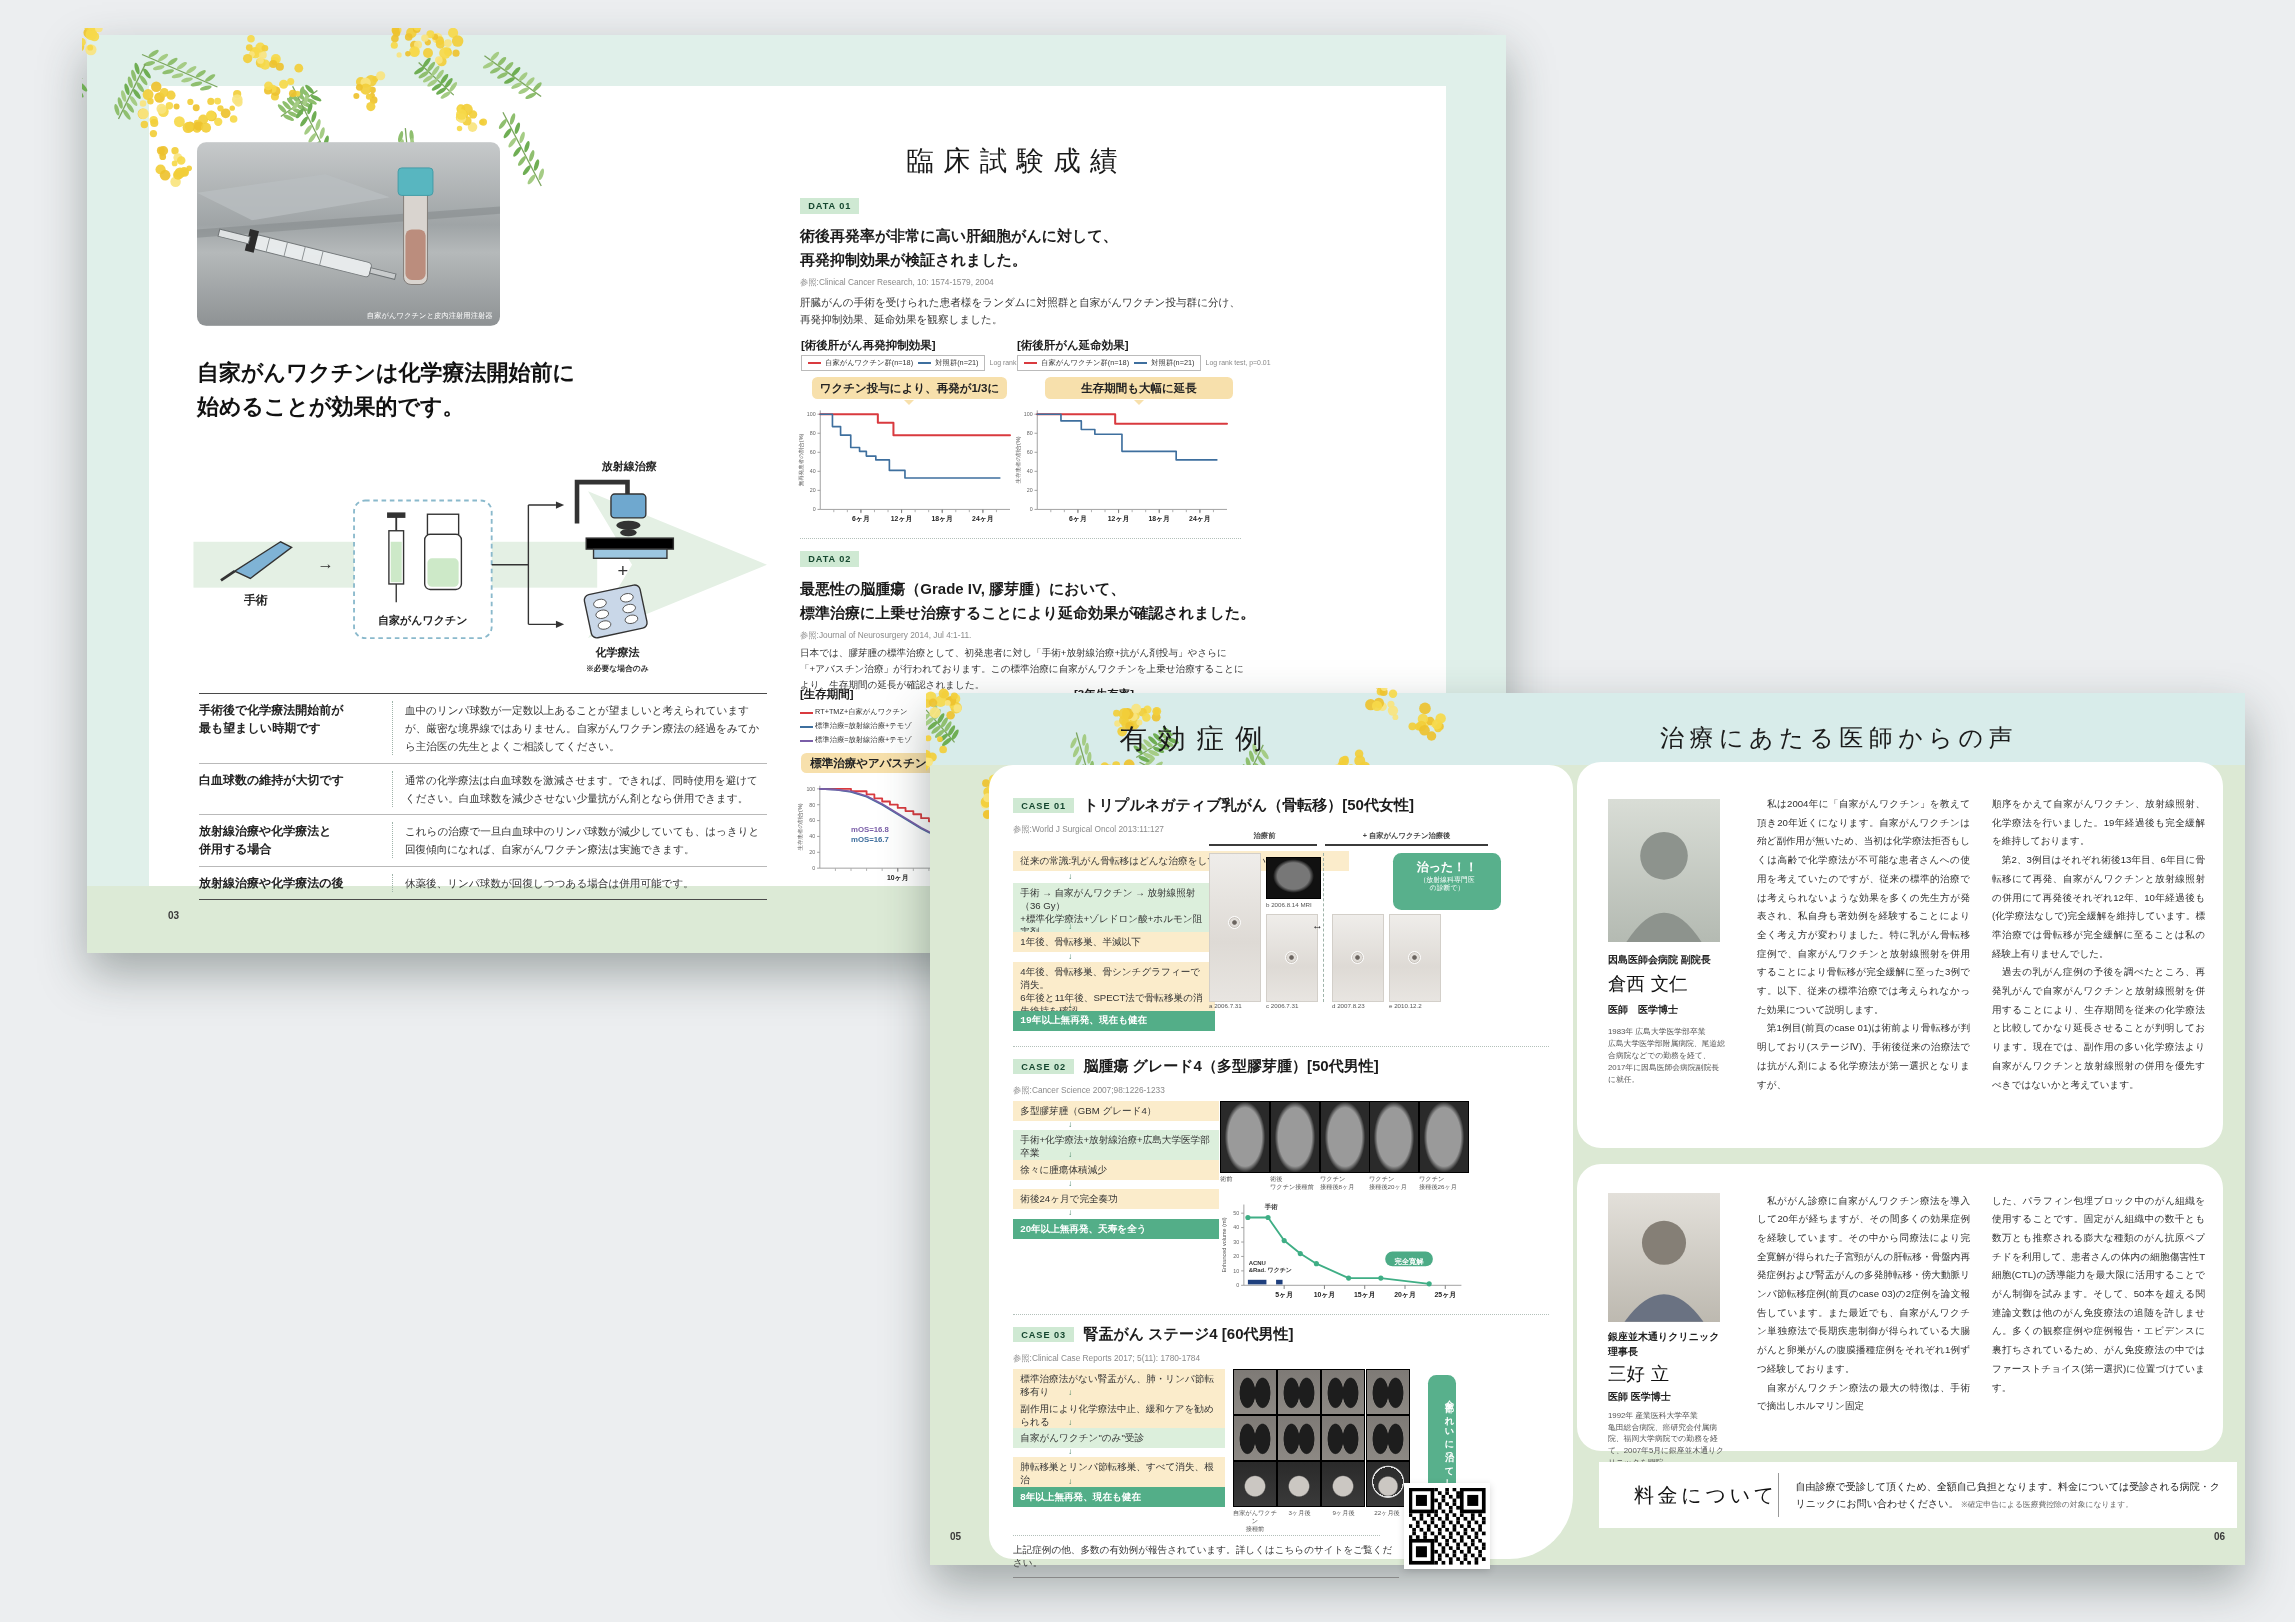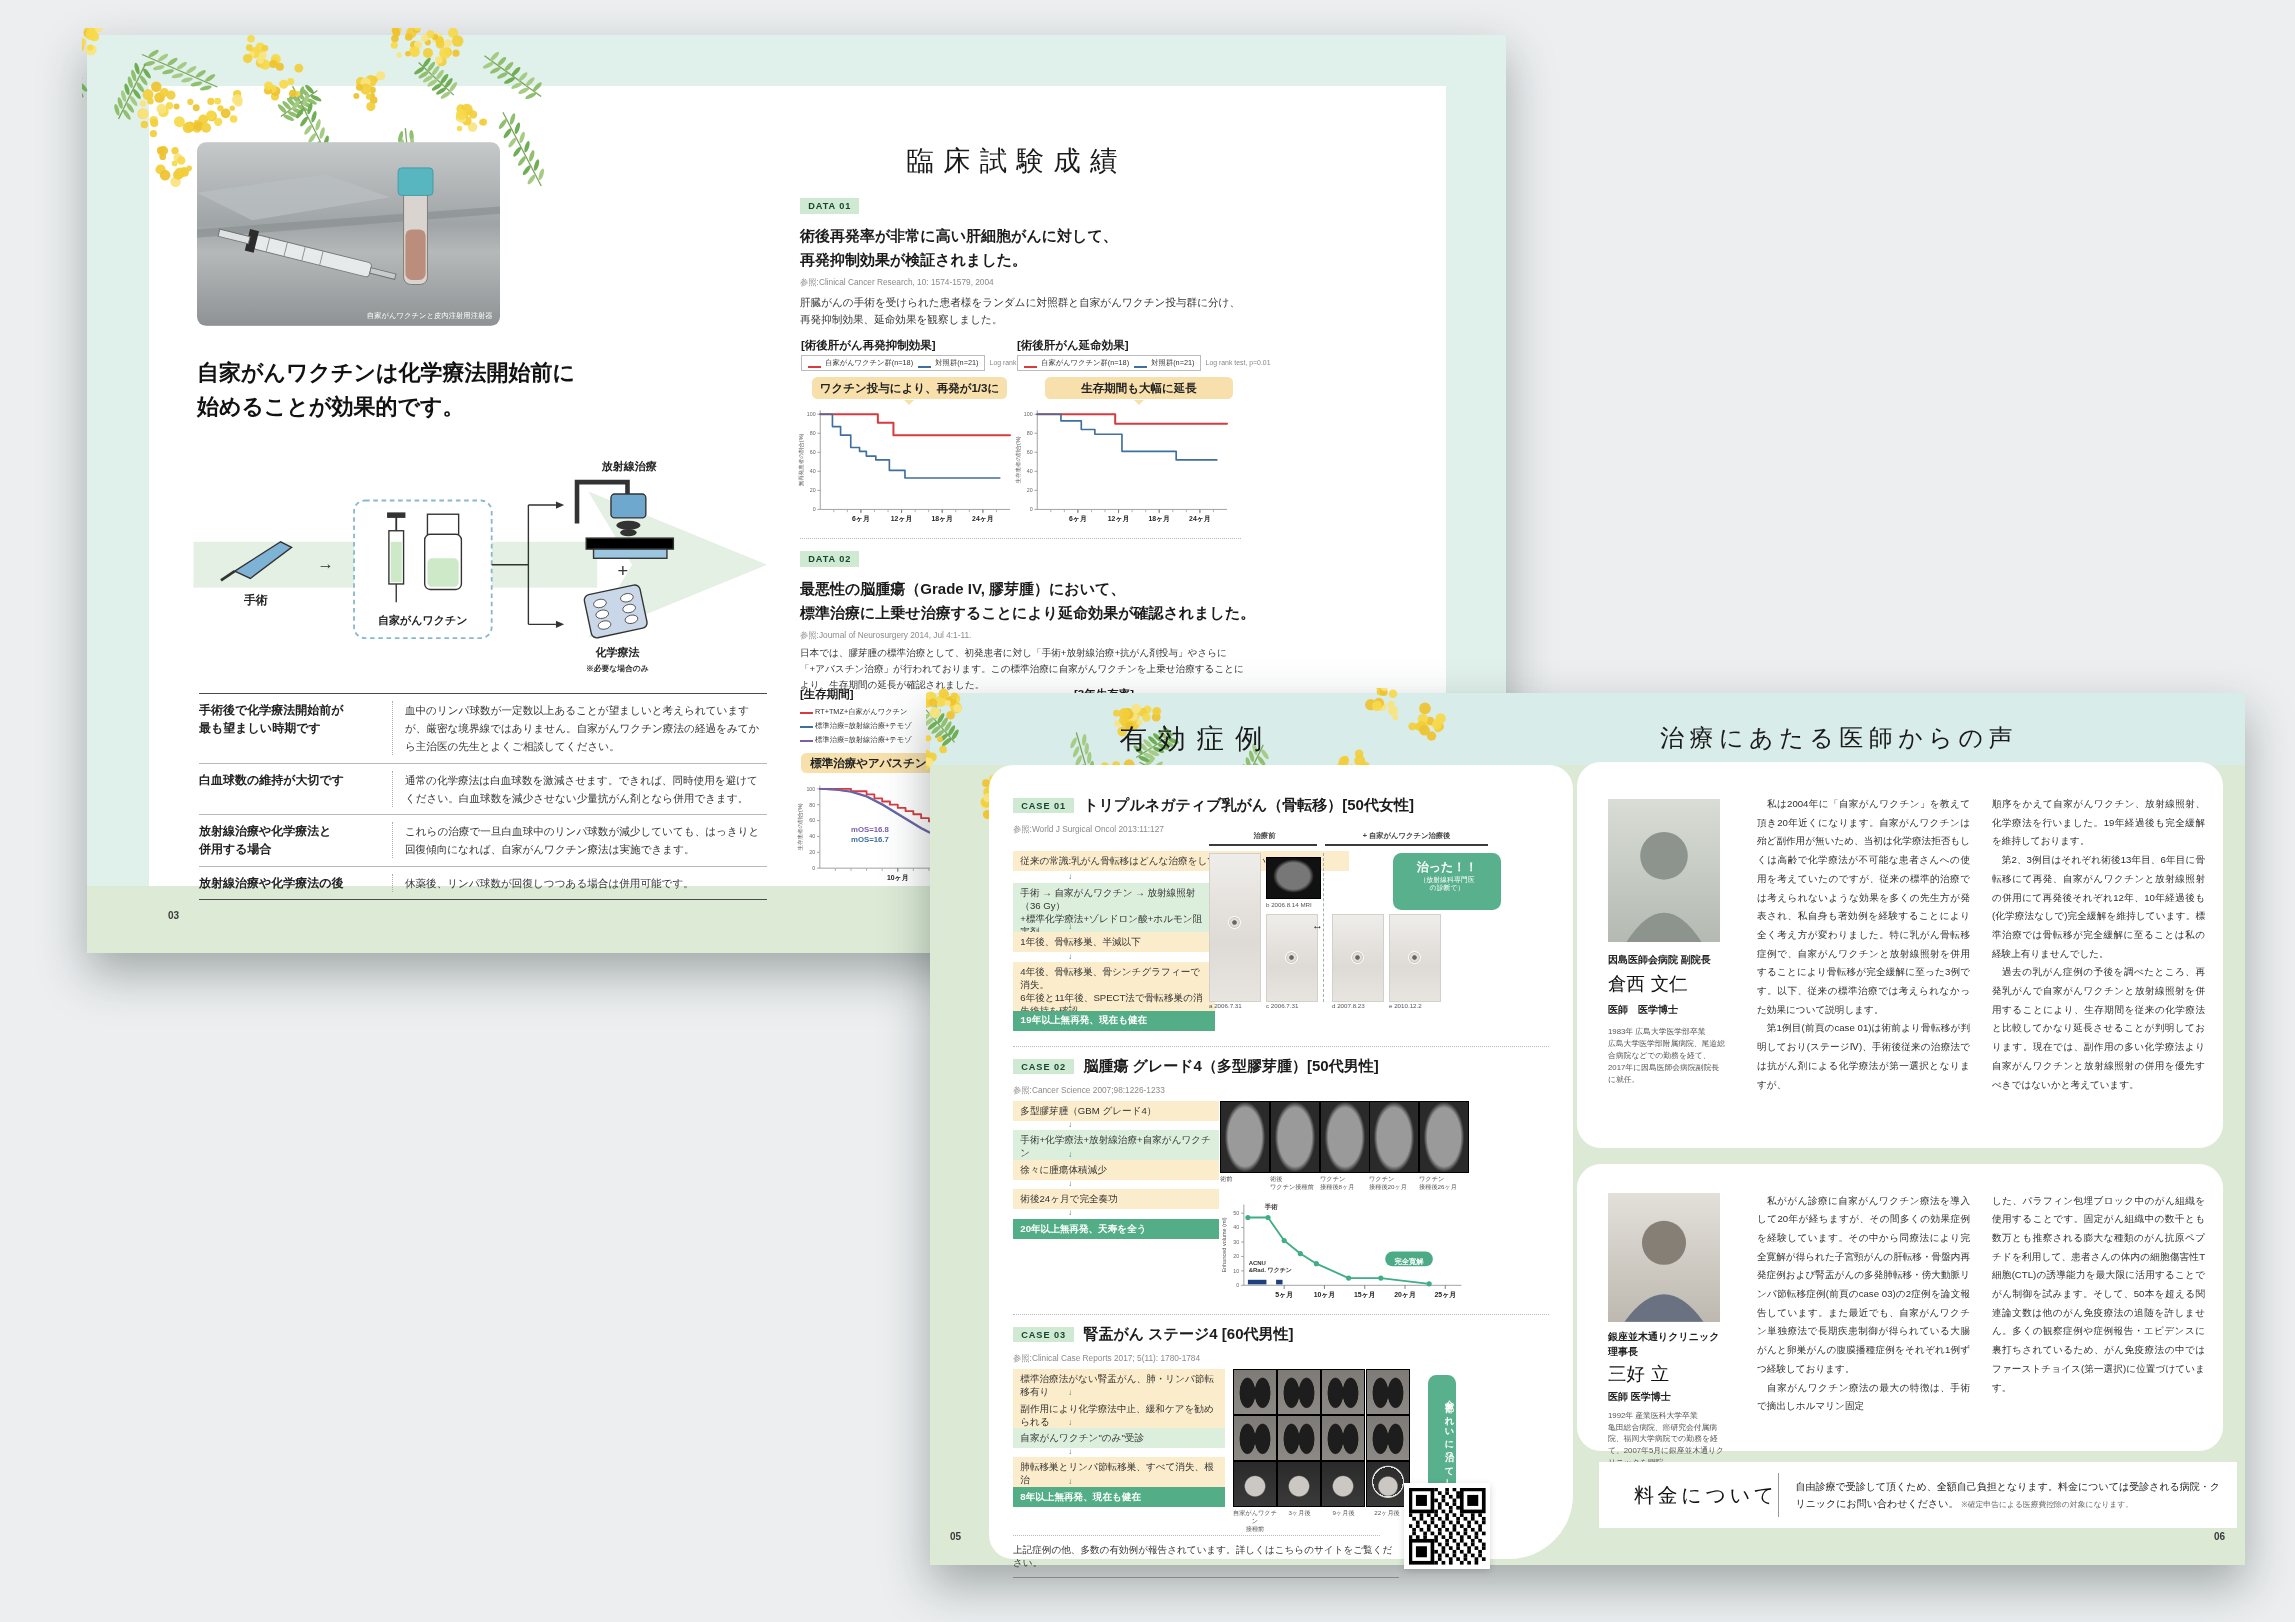--- a/index.html
+++ b/index.html
@@ -8,21 +8,21 @@
   .spread{position:absolute;box-shadow:0 20px 44px rgba(40,55,50,.38);}
   .abs{position:absolute;}
   .pre{white-space:pre-line;}
   .serif{font-family:"DejaVu Serif","Liberation Serif",serif;}
   .badge{display:inline-block;background:#cfe9d3;color:#14462e;font-weight:bold;
          font-size:9.2px;padding:2.8px 8.3px;letter-spacing:0.9px;}
   .h2{font-weight:bold;font-size:15px;line-height:1.6;color:#1b1b1b;}
   .ref{font-size:8.3px;color:#8a8a8a;}
   .bodytxt{font-size:10.6px;line-height:1.65;color:#333;}
   .ptitle{font-weight:bold;font-size:11.5px;color:#1b1b1b;}
-  .legendbox{display:inline-flex;align-items:flex-end;gap:4.6px;border:0.9px solid #bbb;
+  .legendbox{display:inline-flex;align-items:center;gap:4.6px;border:0.9px solid #bbb;
              padding:1.8px 5.5px;font-size:7.3px;color:#333;background:#fff;white-space:nowrap;}
   .lswatch{display:inline-block;width:13px;height:2.2px;}
   .pval{font-size:6.9px;color:#888;margin-left:4.6px;white-space:nowrap;}
   .callout{background:#f7e0ac;border-radius:5.5px;text-align:center;font-weight:bold;
            font-size:11.5px;color:#222;line-height:22px;position:absolute;}
   .callout:after{content:"";position:absolute;left:50%;bottom:-5.5px;margin-left:-5.5px;
            border-left:5.5px solid transparent;border-right:5.5px solid transparent;border-top:5.5px solid #f7e0ac;}
   .dotted{border-top:1.8px dotted #b3c0ba;}
   .step{font-size:9.6px;line-height:1.35;padding:3.7px 7.3px;color:#333;}
   .step.o{background:#fbeccb;}
@@ -963,21 +963,21 @@
       <div class="abs dotted" style="left:24px;top:281px;width:536px;"></div>
 
       <div class="abs" style="left:24px;top:292px;display:flex;align-items:center;gap:9.2px;">
         <span class="badge">CASE 02</span>
         <span class="case-title">脳腫瘍 グレード4（多型膠芽腫）[50代男性]</span>
       </div>
       <div class="abs ref" style="left:24px;top:320px;">参照:Cancer Science 2007;98:1226-1233</div>
 
       <div class="abs step o" style="left:24px;top:336px;width:191px;">多型膠芽腫（GBM グレード4）</div>
       <div class="abs arrow-d" style="left:24px;top:356px;">↓</div>
-      <div class="abs step g" style="left:24px;top:365px;width:191px;">手術+化学療法+放射線治療+自家がんワクチン</div>
+      <div class="abs step g" style="left:24px;top:365px;width:191px;">手術+化学療法+放射線治療+広島大学医学部卒業</div>
       <div class="abs arrow-d" style="left:24px;top:386px;">↓</div>
       <div class="abs step o" style="left:24px;top:395px;width:191px;">徐々に腫瘍体積減少</div>
       <div class="abs arrow-d" style="left:24px;top:415px;">↓</div>
       <div class="abs step o" style="left:24px;top:424px;width:191px;">術後24ヶ月で完全奏功</div>
       <div class="abs arrow-d" style="left:24px;top:444px;">↓</div>
       <div class="abs step f" style="left:24px;top:454px;width:191px;">20年以上無再発、天寿を全う</div>
 
       <div class="mri" style="left:231px;top:336px;width:48px;height:70px;"></div>
       <div class="mri" style="left:281px;top:336px;width:48px;height:70px;"></div>
       <div class="mri" style="left:331px;top:336px;width:48px;height:70px;"></div>

